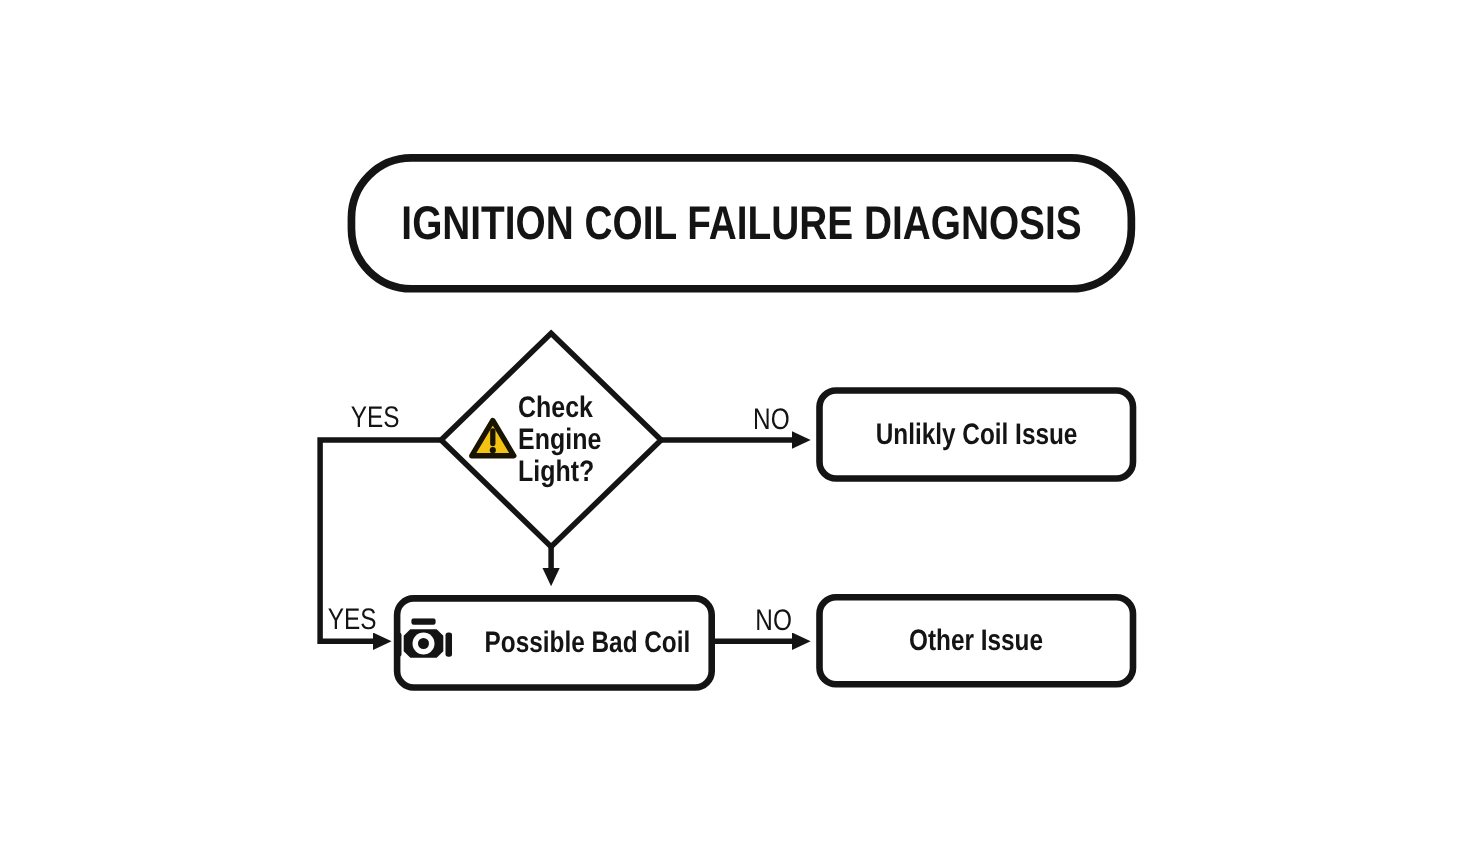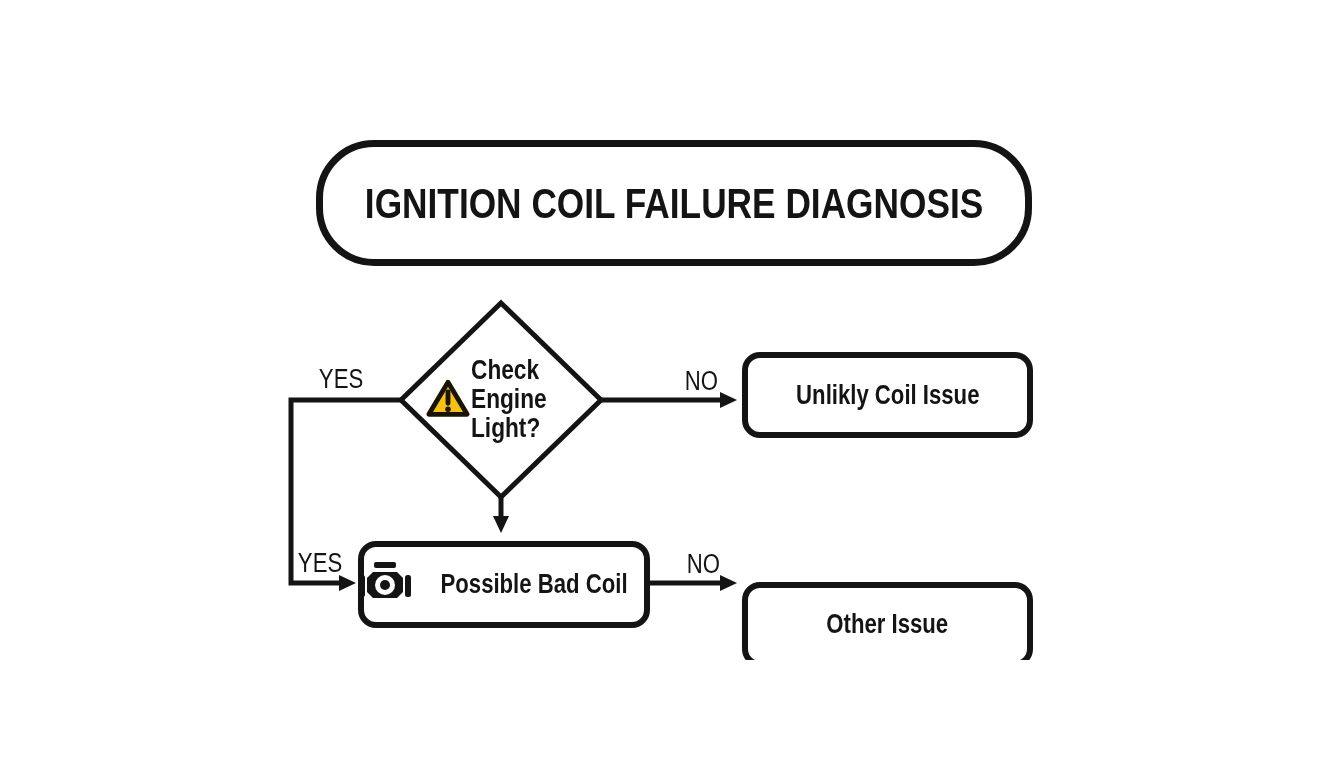--- a/index.html
+++ b/index.html
@@ -55,21 +55,20 @@
     width: 292px;
     height: 87px;
     gap: 9px;
     text-align: center;
   }
   .node-other {
     left: 742px;
     top: 540px;
     width: 291px;
     height: 85px;
-    margin-top: 42px;
   }
   .t-box {
     font-size: 27px;
   }
   .cond {
     display: inline-block;
     transform: scaleX(0.82);
     transform-origin: center;
     white-space: nowrap;
   }

